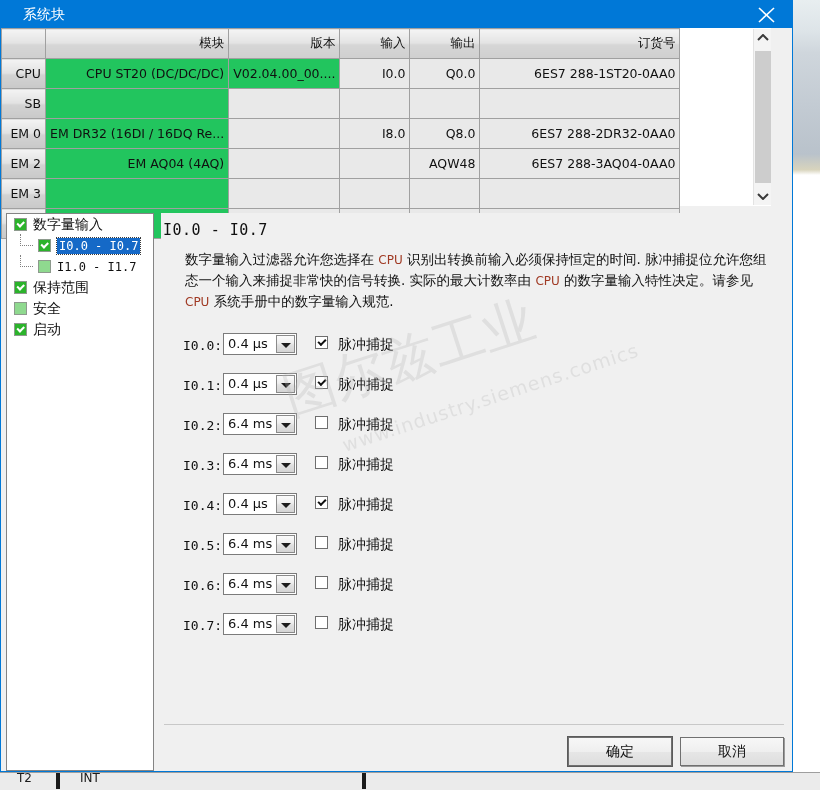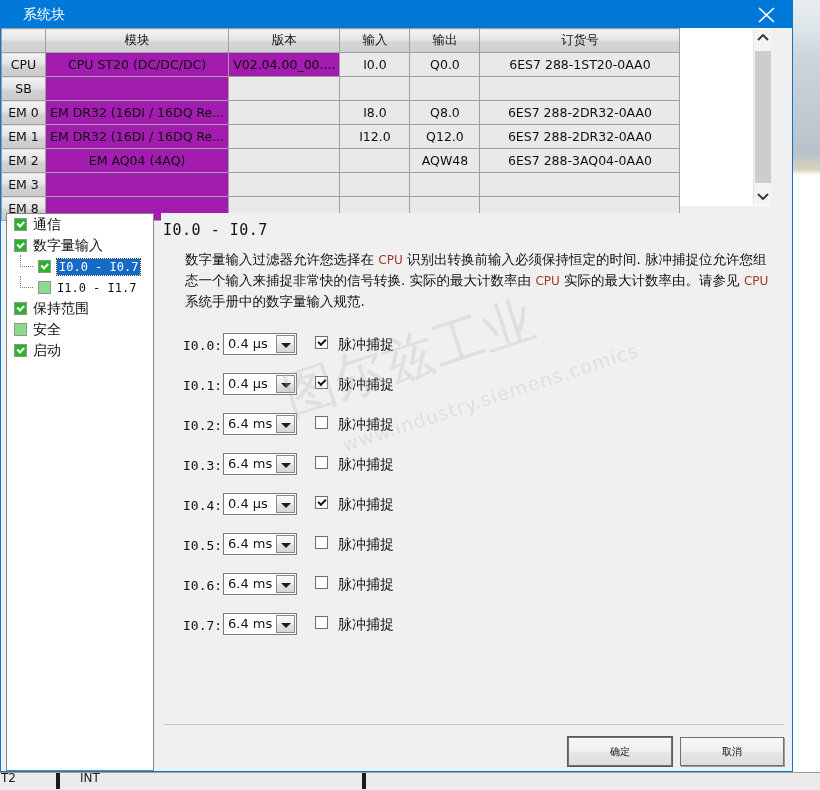--- a/index.html
+++ b/index.html
@@ -28,21 +28,21 @@
   
   #bottom-strip {
     position: absolute; left: 0; top: 772px; width: 820px; height: 18px;
     background: #ebebeb; border-top: 1px solid #9e9e9e;
     overflow: hidden;
   }
   #bottom-strip .bs-text {
     position: absolute; top: -2px; font-size: 12px; color: #1a1a1a;
     font-family: "DejaVu Sans", "Liberation Sans", sans-serif;
   }
-  #bs-t2 { left: 1px; }
+  #bs-t2 { left: 1px; padding-left: 16px; }
   #bs-tick1 { position:absolute; left: 56px; top: 0px; width: 4px; height: 16px; background: #1a1a1a; }
   #bs-int { left: 64px; margin-left: 16px; }
   #bs-tick2 { position:absolute; left: 362px; top: 0px; width: 4px; height: 16px; background: #1a1a1a; }
 
   
   #dialog {
     position: absolute; left: 0; top: 0; width: 793px; height: 772px;
     background: #f0f0f0;
     border: 1px solid #0078d7;
     box-sizing: border-box;
@@ -69,38 +69,38 @@
   }
   table.modtable {
     border-collapse: collapse;
     position: absolute; left: 0px; top: 0px;
     table-layout: fixed;
     font-family: "DejaVu Sans", "Liberation Sans", sans-serif;
     font-size: 12.5px;
   }
   table.modtable th, table.modtable td {
     border: 1px solid #a0a0a0;
-    height: 24px;
+    height: 30px;
     padding: 0 4px;
-    text-align: center;
+    text-align: right;
     font-weight: normal;
     color: #101010;
     overflow: hidden;
     white-space: nowrap;
     box-sizing: border-box;
   }
   table.modtable th {
     background: linear-gradient(to bottom, #f4f4f4 0%, #e3e3e3 48%, #d6d6d6 52%, #cfcfcf 100%);
     color: #101010;
   }
   table.modtable td.rowhead {
     background: linear-gradient(to bottom, #f3f3f3 0%, #e2e2e2 48%, #d3d3d3 52%, #c9c9c9 100%);
     color: #101010;
   }
-  td.cell-white { background: #a21caf; }
+  td.cell-white { background: #22c55e; }
   td.cell-gray  { background: #e9e9e9; }
   .col-rh { width: 44px; }
   .col-mod { width: 178px; }
   .col-ver { width: 102px; }
   .col-in  { width: 70px; }
   .col-out { width: 70px; }
   .col-ord { width: 200px; }
 
   
   #table-left-sliver {
@@ -257,21 +257,21 @@
   
   #btn-sep {
     position: absolute; left: 163px; top: 723px; width: 620px; height: 1px;
     background: #c8c8c8;
   }
   .dlg-btn {
     position: absolute; top: 736px; width: 104px; height: 29px;
     background: linear-gradient(to bottom, #f7f7f7 0%, #efefef 50%, #e6e6e6 51%, #dedede 100%);
     border: 1px solid #707070;
     box-sizing: border-box;
-    font-size: 10px; color: #101010;
+    font-size: 14px; color: #101010;
     display: flex; align-items: center; justify-content: center;
     cursor: pointer;
     box-shadow: 1px 1px 0 #9a9a9a;
   }
   #btn-ok { left: 567px; outline: 1px solid #5b5b5b; }
   #btn-cancel { left: 679px; }
 
   
   #watermark {
     position: absolute; left: 300px; top: 300px;
@@ -347,28 +347,20 @@
           </tr>
           <tr>
             <td class="rowhead col-rh">EM 0</td>
             <td class="cell-white col-mod">EM DR32 (16DI / 16DQ Re...</td>
             <td class="cell-gray col-ver"></td>
             <td class="cell-gray col-in">I8.0</td>
             <td class="cell-gray col-out">Q8.0</td>
             <td class="cell-gray col-ord">6ES7 288-2DR32-0AA0</td>
           </tr>
           <tr>
-            <td class="rowhead col-rh">EM 1</td>
-            <td class="cell-white col-mod">EM DR32 (16DI / 16DQ Re...</td>
-            <td class="cell-gray col-ver"></td>
-            <td class="cell-gray col-in">I12.0</td>
-            <td class="cell-gray col-out">Q12.0</td>
-            <td class="cell-gray col-ord">6ES7 288-2DR32-0AA0</td>
-          </tr>
-          <tr>
             <td class="rowhead col-rh">EM 2</td>
             <td class="cell-white col-mod">EM AQ04 (4AQ)</td>
             <td class="cell-gray col-ver"></td>
             <td class="cell-gray col-in"></td>
             <td class="cell-gray col-out">AQW48</td>
             <td class="cell-gray col-ord">6ES7 288-3AQ04-0AA0</td>
           </tr>
           <tr>
             <td class="rowhead col-rh">EM 3</td>
             <td class="cell-white col-mod"></td>
@@ -398,32 +390,31 @@
     <div class="thumb"></div>
     <div class="arrow down">
       <svg width="12" height="8" viewBox="0 0 12 8">
         <polyline points="1,2 6,7 11,2" fill="none" stroke="#3a3a3a" stroke-width="2"></polyline>
       </svg>
     </div>
   </div>
   <div id="tbl-scroll-right-pad"></div>
 
   <div id="tree-panel">
-      <div class="tree-item lvl0"><span class="ico checked"><i></i></span><span class="lbl">通信</span></div>
       <div class="tree-item lvl0"><span class="ico checked"><i></i></span><span class="lbl">数字量输入</span></div>
       <div class="tree-item lvl1 selected"><span class="ico checked"><i></i></span><span class="lbl mono">I0.0 - I0.7</span></div>
       <div class="tree-item lvl1"><span class="ico"><i></i></span><span class="lbl mono">I1.0 - I1.7</span></div>
       <div class="tree-item lvl0"><span class="ico checked"><i></i></span><span class="lbl">保持范围</span></div>
       <div class="tree-item lvl0"><span class="ico"><i></i></span><span class="lbl">安全</span></div>
       <div class="tree-item lvl0"><span class="ico checked"><i></i></span><span class="lbl">启动</span></div>
     </div>
 
   <div id="content-pane">
     <div id="pane-title">I0.0 - I0.7</div>
-    <div id="pane-desc"><span>数字量输入过滤器允许您选择在 </span><span class="kw">CPU</span><span> 识别出转换前输入必须保持恒定的时间. 脉冲捕捉位允许您组态一个输入来捕捉非常快的信号转换. 实际的最大计数率由 </span><span class="kw">CPU</span><span> 实际的最大计数率由。请参见 </span><span class="kw">CPU</span><span> 系统手册中的数字量输入规范.</span></div>
+    <div id="pane-desc"><span>数字量输入过滤器允许您选择在 </span><span class="kw">CPU</span><span> 识别出转换前输入必须保持恒定的时间. 脉冲捕捉位允许您组态一个输入来捕捉非常快的信号转换. 实际的最大计数率由 </span><span class="kw">CPU</span><span> 的数字量输入特性决定。请参见 </span><span class="kw">CPU</span><span> 系统手册中的数字量输入规范.</span></div>
 
     <div id="io-rows">
         <div class="io-row" style="top: 120px;">
           <span class="io-label">I0.0:</span>
           <div class="io-select">
             <span class="val">0.4 μs</span>
             <span class="btn"></span>
           </div>
           <div class="io-check on"></div>
           <span class="io-check-label">脉冲捕捉</span>

